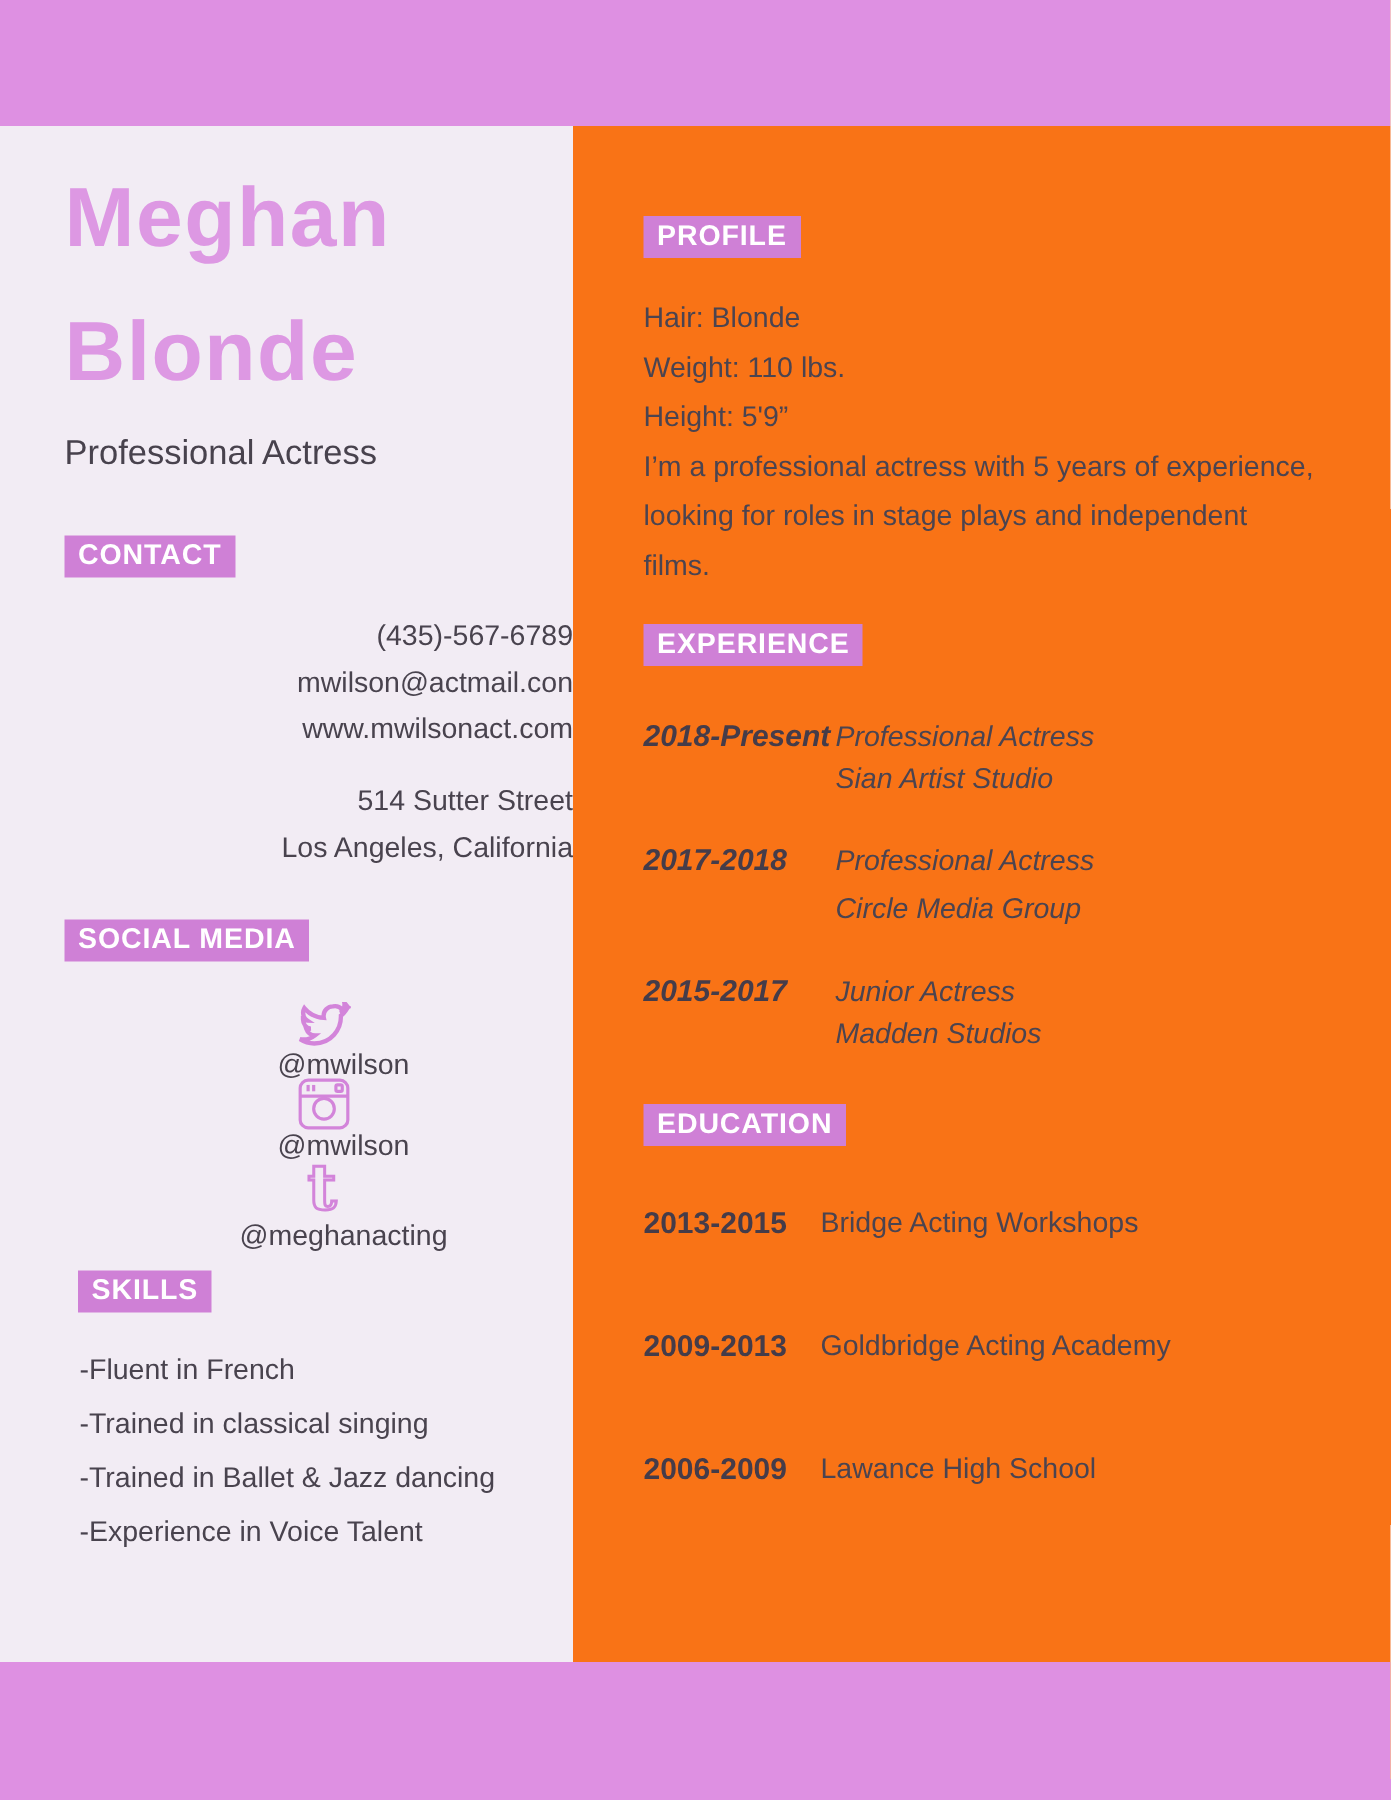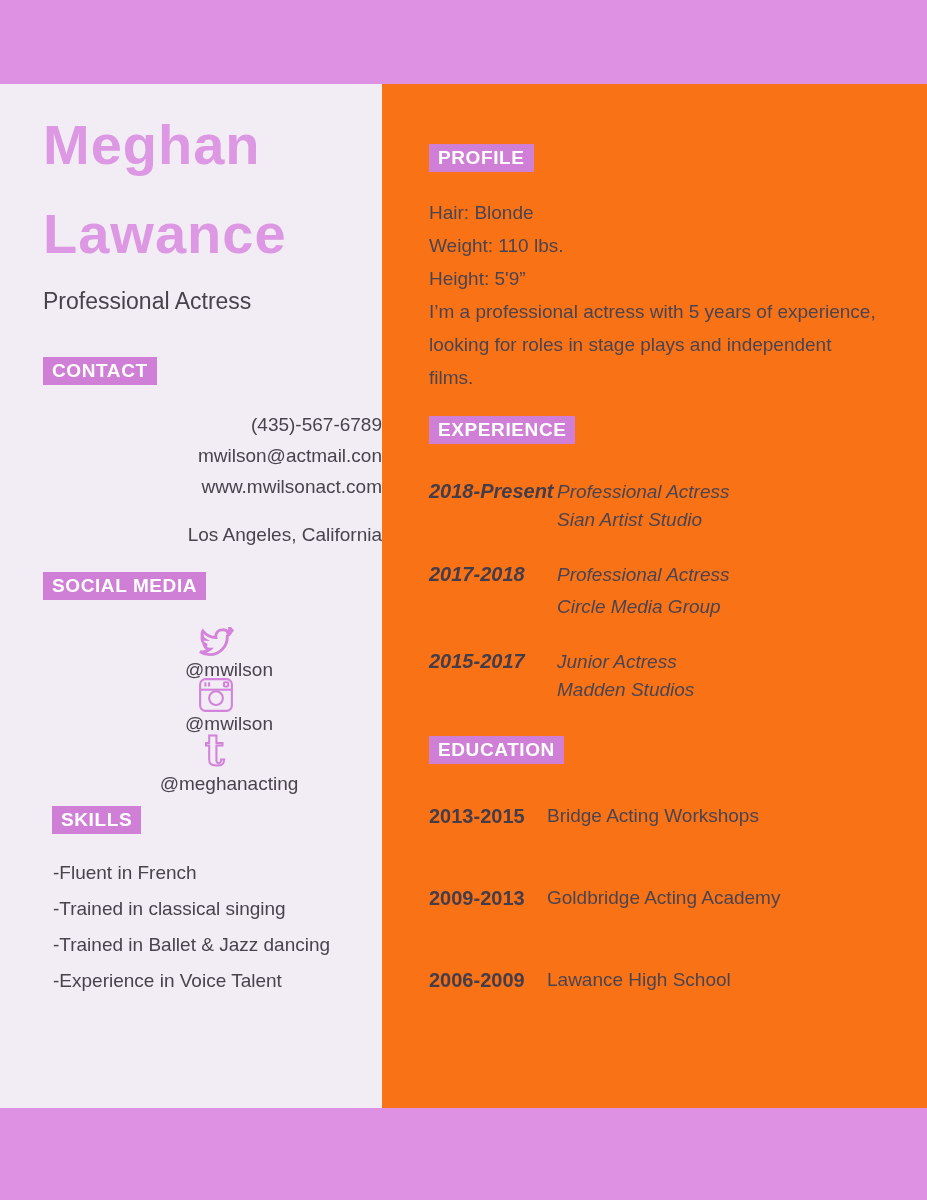--- a/index.html
+++ b/index.html
@@ -23,21 +23,21 @@
   
   .name-block { margin:16px 0 0 43px; }
   .name-line  { font-size:56px; font-weight:800; line-height:89px; color:#dd98e3; letter-spacing:1px; }
   .subtitle   { margin:10px 0 0 43px; font-size:23px; color:#48424d; }
 
   .contact-chip { margin:42px 0 0 43px; }
   .contact-list { margin:24px 0 0 43px; }
   .contact-line { font-size:19px; line-height:31px; color:#49434e;text-align:right; }
   .address-list { margin:17px 0 0 43px; }
 
-  .social-chip { margin:22px 0 0 43px; }
+  .social-chip { margin:32px 0 0 43px; }
   .social-list { margin:27px 0 0 50px; }
   .social-row  { display:flex; align-items:center; height:44px; margin-bottom:6px;flex-direction:column; }
   .social-icon { width:40px; display:flex; justify-content:center; }
   .social-handle { margin-left:26px; font-size:19px; color:#49434e; }
 
   .skills-chip { margin:29px 0 0 52px; }
   .skills-list { margin:21px 0 0 53px; }
   .skill-line  { font-size:19px; line-height:36px; color:#49434e; }
 
   
@@ -63,31 +63,32 @@
 <body>
 
 <div class="page">
 
   <div class="top-bar"></div>
 
   <div class="left-col">
 
     <div class="name-block">
       <div class="name-line">Meghan</div>
-      <div class="name-line">Lawance</div>
+      <div class="name-line">Blonde</div>
     </div>
     <div class="subtitle">Professional Actress</div>
 
     <div class="contact-chip chip">CONTACT</div>
     <div class="contact-list">
       <div class="contact-line">(435)-567-6789</div>
       <div class="contact-line">mwilson@actmail.con</div>
       <div class="contact-line">www.mwilsonact.com</div>
     </div>
     <div class="address-list">
+      <div class="contact-line">514 Sutter Street</div>
       <div class="contact-line">Los Angeles, California</div>
     </div>
 
     <div class="social-chip chip">SOCIAL MEDIA</div>
     <div class="social-list">
 
       <div class="social-row">
         <span class="social-icon">
           <svg class="licon" width="36" height="32" viewBox="0 0 24 22">
             <path d="M23 2.37c-.83.5-1.75.85-2.72 1.05A4.28 4.28 0 0 0 16.1 2c-2.36 0-4.28 1.92-4.28 4.29 0 .34.04.67.11.98C8.28 7.09 5.1 5.38 3 2.79c-.37.64-.58 1.39-.58 2.18 0 1.49.76 2.8 1.91 3.56-.7-.02-1.37-.22-1.95-.54v.05c0 2.08 1.48 3.82 3.44 4.21-.36.1-.74.15-1.13.15-.28 0-.55-.03-.81-.08.55 1.7 2.13 2.94 4.01 2.97A8.6 8.6 0 0 1 1 17.04a12.13 12.13 0 0 0 6.55 1.96c7.88 0 12.2-6.53 12.2-12.2v-.56c.84-.6 1.56-1.36 2.14-2.23-.77.34-1.6.57-2.46.67A4.3 4.3 0 0 0 21.31.31z"></path>

